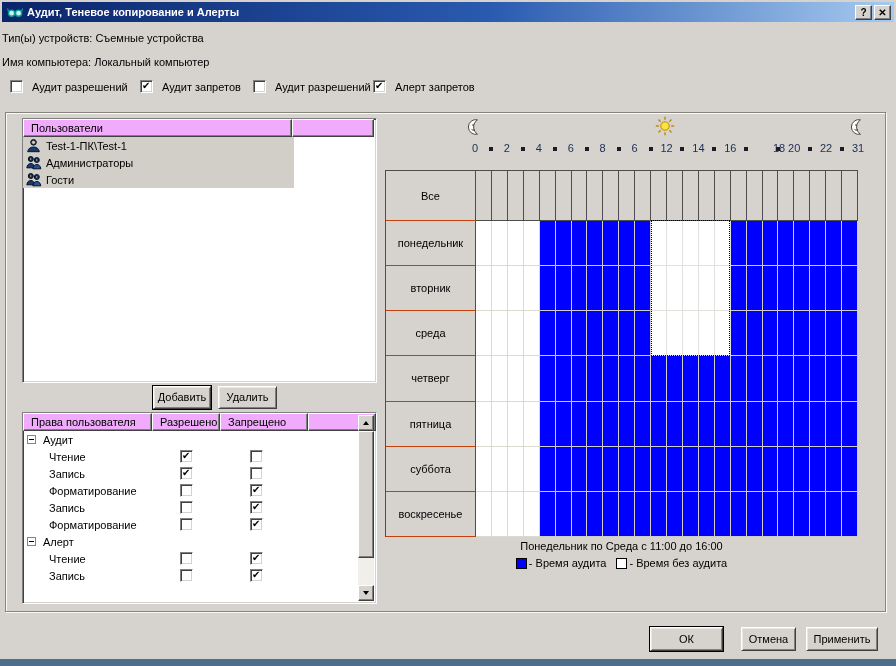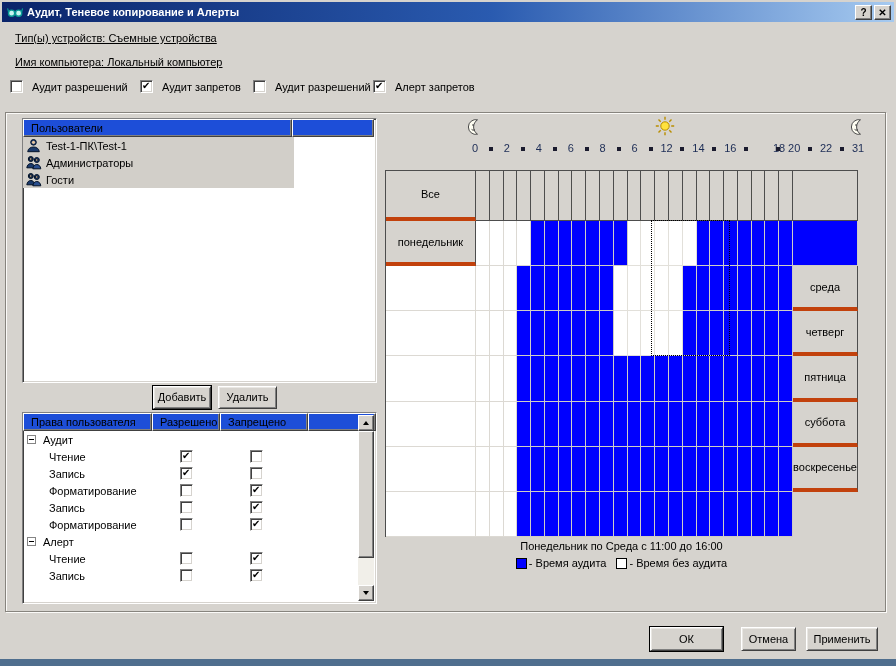--- a/index.html
+++ b/index.html
@@ -25,26 +25,26 @@
   .btn.default{box-shadow:0 0 0 1px #000, inset 1px 1px 0 #e9e7e3, inset -1px -1px 0 #808080;}
   .sunken{background:#fff;border-top:1px solid #808080;border-left:1px solid #808080;
           border-right:1px solid #fff;border-bottom:1px solid #fff;
           box-shadow:inset 1px 1px 0 #404040, inset -1px -1px 0 #d6d3ce;}
   .etched{position:absolute;border:1px solid #87847e;box-shadow:1px 1px 0 #fbfaf8,inset 1px 1px 0 #fbfaf8;}
   .check{display:inline-block;width:13px;height:13px;background:#fff;position:relative;flex:none;
          border-top:1px solid #808080;border-left:1px solid #808080;
          border-right:1px solid #fff;border-bottom:1px solid #fff;
          box-shadow:inset 1px 1px 0 #404040, inset -1px -1px 0 #d6d3ce;}
   .check.checked::after{content:"\2714";position:absolute;left:1px;top:-1px;font-size:10px;color:#000;}
-  .hdrcell{display:inline-block;height:18px;background:#1d4ed8;padding:2px 0 1px 7px;vertical-align:top;
+  .hdrcell{display:inline-block;height:18px;background:#f0abfc;padding:2px 0 1px 7px;vertical-align:top;
            border-top:1px solid #fff;border-left:1px solid #fff;
            border-right:1px solid #404040;border-bottom:1px solid #404040;
            box-shadow:inset -1px -1px 0 #808080;white-space:nowrap;overflow:hidden;}
   
-  .infoline{position:absolute;left:15px;white-space:nowrap;text-decoration:underline;}
+  .infoline{position:absolute;left:2px;white-space:nowrap;}
   .opt{position:absolute;top:80px;display:flex;align-items:center;gap:9px;white-space:nowrap;}
   
   .userslist{position:absolute;left:22px;top:118px;width:355px;height:265px;}
   .urow{height:17px;display:flex;align-items:center;padding-left:3px;width:271px;}
   .urow.sel{background:#d2cfc9;}
   .uicon{width:17px;height:15px;display:inline-flex;flex:none;}
   .uname{padding-left:3px;white-space:nowrap;}
   
   .rightslist{position:absolute;left:22px;top:412px;width:355px;height:192px;}
   .rrow{position:relative;height:17px;display:flex;align-items:center;}
@@ -66,21 +66,21 @@
         border-top:1px solid #fff;border-left:1px solid #fff;
         border-right:1px solid #404040;border-bottom:1px solid #404040;
         box-shadow:inset -1px -1px 0 #808080;}
   
   #icons-row span{position:absolute;display:inline-flex;}
   .hnum{position:absolute;top:1px;transform:translateX(-50%);color:#1c2c55;}
   .hsq{position:absolute;top:6px;width:4px;height:4px;background:#1b1b2e;transform:translateX(-50%);}
   #schedule-grid{position:absolute;left:385px;top:170px;width:473px;height:367px;
       display:grid;grid-template-columns:90px repeat(24,1fr);grid-template-rows:50px repeat(7,1fr);
       border-top:1px solid #4d4d4d;border-left:1px solid #4d4d4d;background:#d6d3ce;}
-  .gday{background:#d6d3ce;border-right:1px solid #4d4d4d;border-bottom:4px solid #c2410c;
+  .gday{background:#d6d3ce;border-right:1px solid #4d4d4d;border-bottom:1px solid #c2410c;
         display:flex;align-items:center;justify-content:center;white-space:nowrap;}
   .gcell{border-right:1px solid #cfccc6;border-bottom:1px solid #cfccc6;}
   .gcell.head{background:#d6d3ce;border-right:1px solid #4d4d4d;border-bottom:1px solid #4d4d4d;}
   .gcell.w{background:#fff;border-right-color:#dcd9d3;border-bottom-color:#dcd9d3;}
   .gcell.s{background:#fff;border-right-color:#e2e0da;border-bottom-color:#e2e0da;}
   .gcell.b{background:#0000ff;}
   .selov{position:absolute;border:1px dotted #000;pointer-events:none;}
   #status-text{position:absolute;left:385px;top:540px;width:473px;text-align:center;}
   #legend{position:absolute;left:385px;top:557px;width:473px;display:flex;justify-content:center;gap:10px;}
   .litem{display:inline-flex;align-items:center;gap:2px;}
@@ -342,20 +342,21 @@
       <div class="gcell s"></div>
       <div class="gcell s"></div>
       <div class="gcell b"></div>
       <div class="gcell b"></div>
       <div class="gcell b"></div>
       <div class="gcell b"></div>
       <div class="gcell b"></div>
       <div class="gcell b"></div>
       <div class="gcell b"></div>
       <div class="gcell b"></div>
+      <div class="gday">вторник</div>
       <div class="gcell w"></div>
       <div class="gcell w"></div>
       <div class="gcell w"></div>
       <div class="gcell w"></div>
       <div class="gcell b"></div>
       <div class="gcell b"></div>
       <div class="gcell b"></div>
       <div class="gcell b"></div>
       <div class="gcell b"></div>
       <div class="gcell b"></div>

